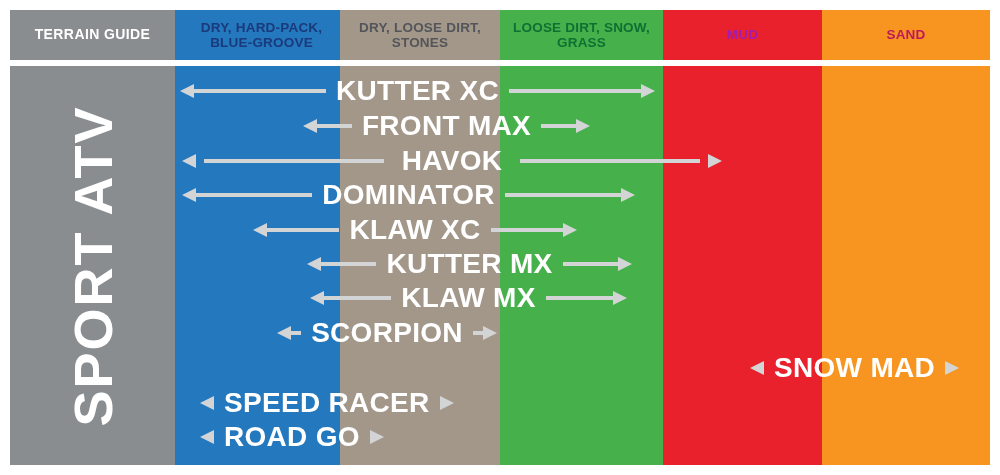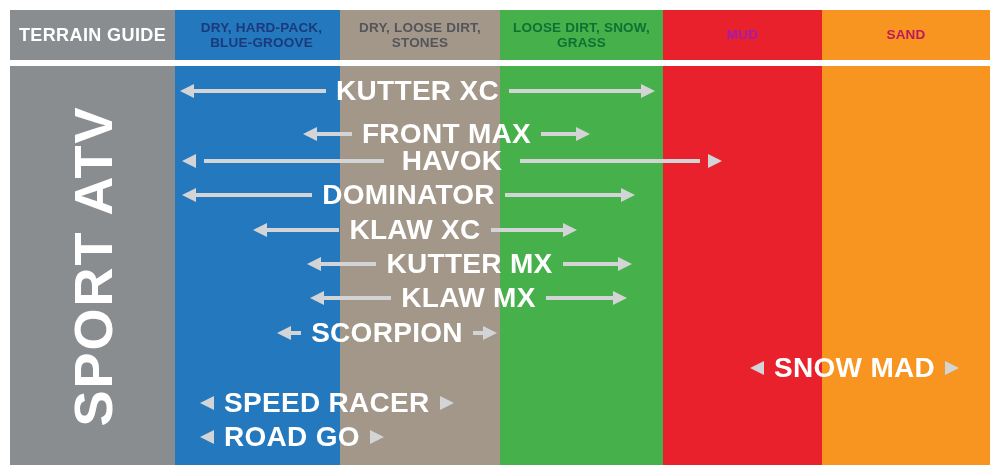--- a/index.html
+++ b/index.html
@@ -19,21 +19,21 @@
   #strip-2   { left: 500px; width: 163px; }
   #strip-3   { left: 663px; width: 159px; }
   #strip-4   { left: 822px; width: 168px; }
   
   .hdr {
     position: absolute; top: 10px; height: 50px;
     display: flex; align-items: center; justify-content: center;
     text-align: center; font-weight: bold; font-size: 13.5px; line-height: 1.12;
     padding: 0 8px; letter-spacing: 0.2px;
   }
-  #hdr-side { left: 10px;  width: 165px; font-size: 18px; letter-spacing: 0.4px; }
+  #hdr-side { left: 10px;  width: 165px; font-size: 14px; letter-spacing: 0.4px; }
   #hdr-0    { left: 179px; width: 165px; border-radius: 19px; }
   #hdr-1    { left: 340px; width: 160px; }
   #hdr-2    { left: 500px; width: 163px; }
   #hdr-3    { left: 663px; width: 159px; }
   #hdr-4    { left: 822px; width: 168px; }
   
   #divider { position: absolute; left: 10px; top: 60px; width: 980px; height: 6px; background: #ffffff; }
   
   #side-label {
     position: absolute; left: 10px; top: 66px; width: 165px; height: 399px;
@@ -95,21 +95,21 @@
   </div>
 
   <div id="rows">
       <div class="tire-row" style="left: 180px; top: 77px; width: 475px;">
         <span class="ah left"></span>
         <span class="ln"></span>
         <span class="tname">KUTTER XC</span>
         <span class="ln"></span>
         <span class="ah right"></span>
       </div>
-      <div class="tire-row" style="left: 303px; top: 120px; width: 287px;">
+      <div class="tire-row" style="left: 303px; top: 112px; width: 287px;">
         <span class="ah left"></span>
         <span class="ln"></span>
         <span class="tname">FRONT MAX</span>
         <span class="ln"></span>
         <span class="ah right"></span>
       </div>
       <div class="tire-row" style="left: 182px; top: 147px; width: 540px; gap: 8px;">
         <span class="ah left"></span>
         <span class="ln"></span>
         <span class="tname">HAVOK</span>

